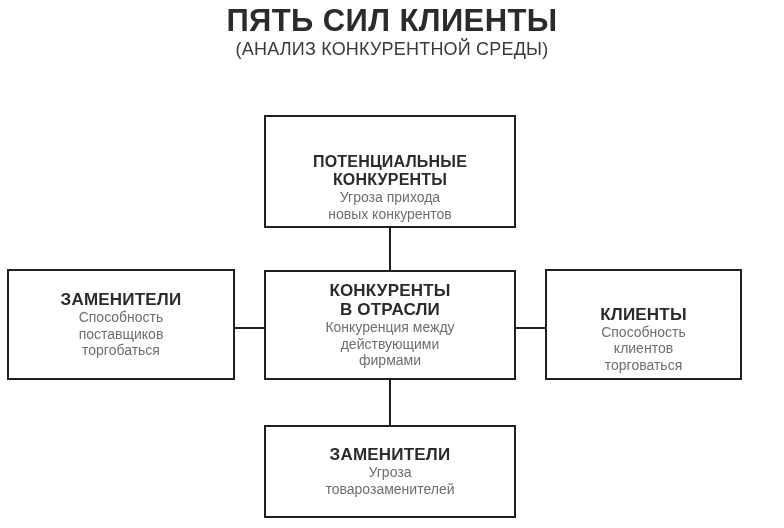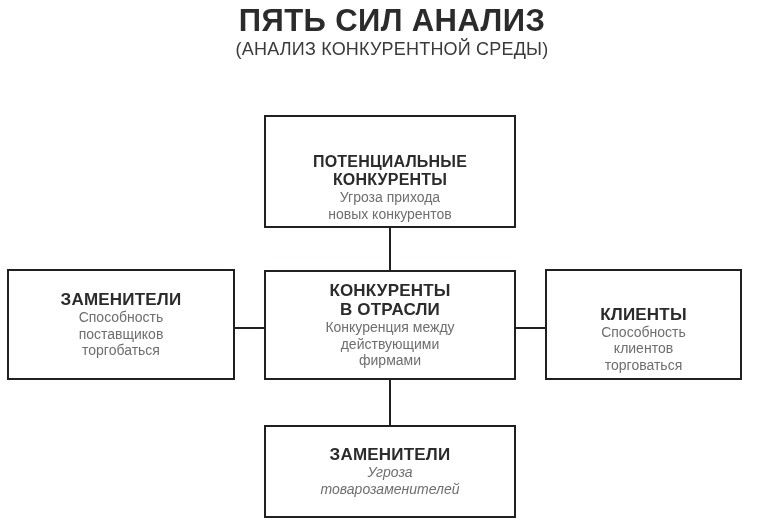--- a/index.html
+++ b/index.html
@@ -88,21 +88,21 @@
   #node-rivalry { left: 264px; top: 270px; width: 252px; height: 110px; }
   #node-rivalry .node-title { font-size: 17px; }
   #node-rivalry .node-desc  { font-size: 14px; }
 
   #node-customers { left: 545px; top: 269px; width: 197px; height: 111px; justify-content: flex-end; }
   #node-customers .node-title { font-size: 17px; }
   #node-customers .node-desc  { font-size: 14px; }
 
   #node-substitutes { left: 264px; top: 425px; width: 252px; height: 93px; }
   #node-substitutes .node-title { font-size: 17px; }
-  #node-substitutes .node-desc  { font-size: 14px; font-style: italic; }
+  #node-substitutes .node-desc  { font-size: 14px; }
 
   
   .connector {
     position: absolute;
     background: #231f20;
     z-index: 1;
   }
   .connector.vertical   { width: 2px; }
   .connector.horizontal { height: 2px; }
 
@@ -110,21 +110,21 @@
   #conn-rivalry-substitutes{ left: 389px; top: 379px; height: 47px; }
   #conn-suppliers-rivalry  { left: 234px; top: 327px; width: 31px; }
   #conn-rivalry-customers  { left: 515px; top: 327px; width: 31px; }
 </style>
 </head>
 <body>
 
 <div id="canvas">
 
   <div class="title-block">
-    <div class="main-title">ПЯТЬ СИЛ АНАЛИЗ</div>
+    <div class="main-title">ПЯТЬ СИЛ КЛИЕНТЫ</div>
     <div class="sub-title">(АНАЛИЗ КОНКУРЕНТНОЙ СРЕДЫ)</div>
   </div>
 
   <div class="connector vertical" id="conn-entrants-rivalry"></div>
   <div class="connector vertical" id="conn-rivalry-substitutes"></div>
   <div class="connector horizontal" id="conn-suppliers-rivalry"></div>
   <div class="connector horizontal" id="conn-rivalry-customers"></div>
 
   <div class="node" id="node-entrants">
     <div class="node-title">ПОТЕНЦИАЛЬНЫЕ

